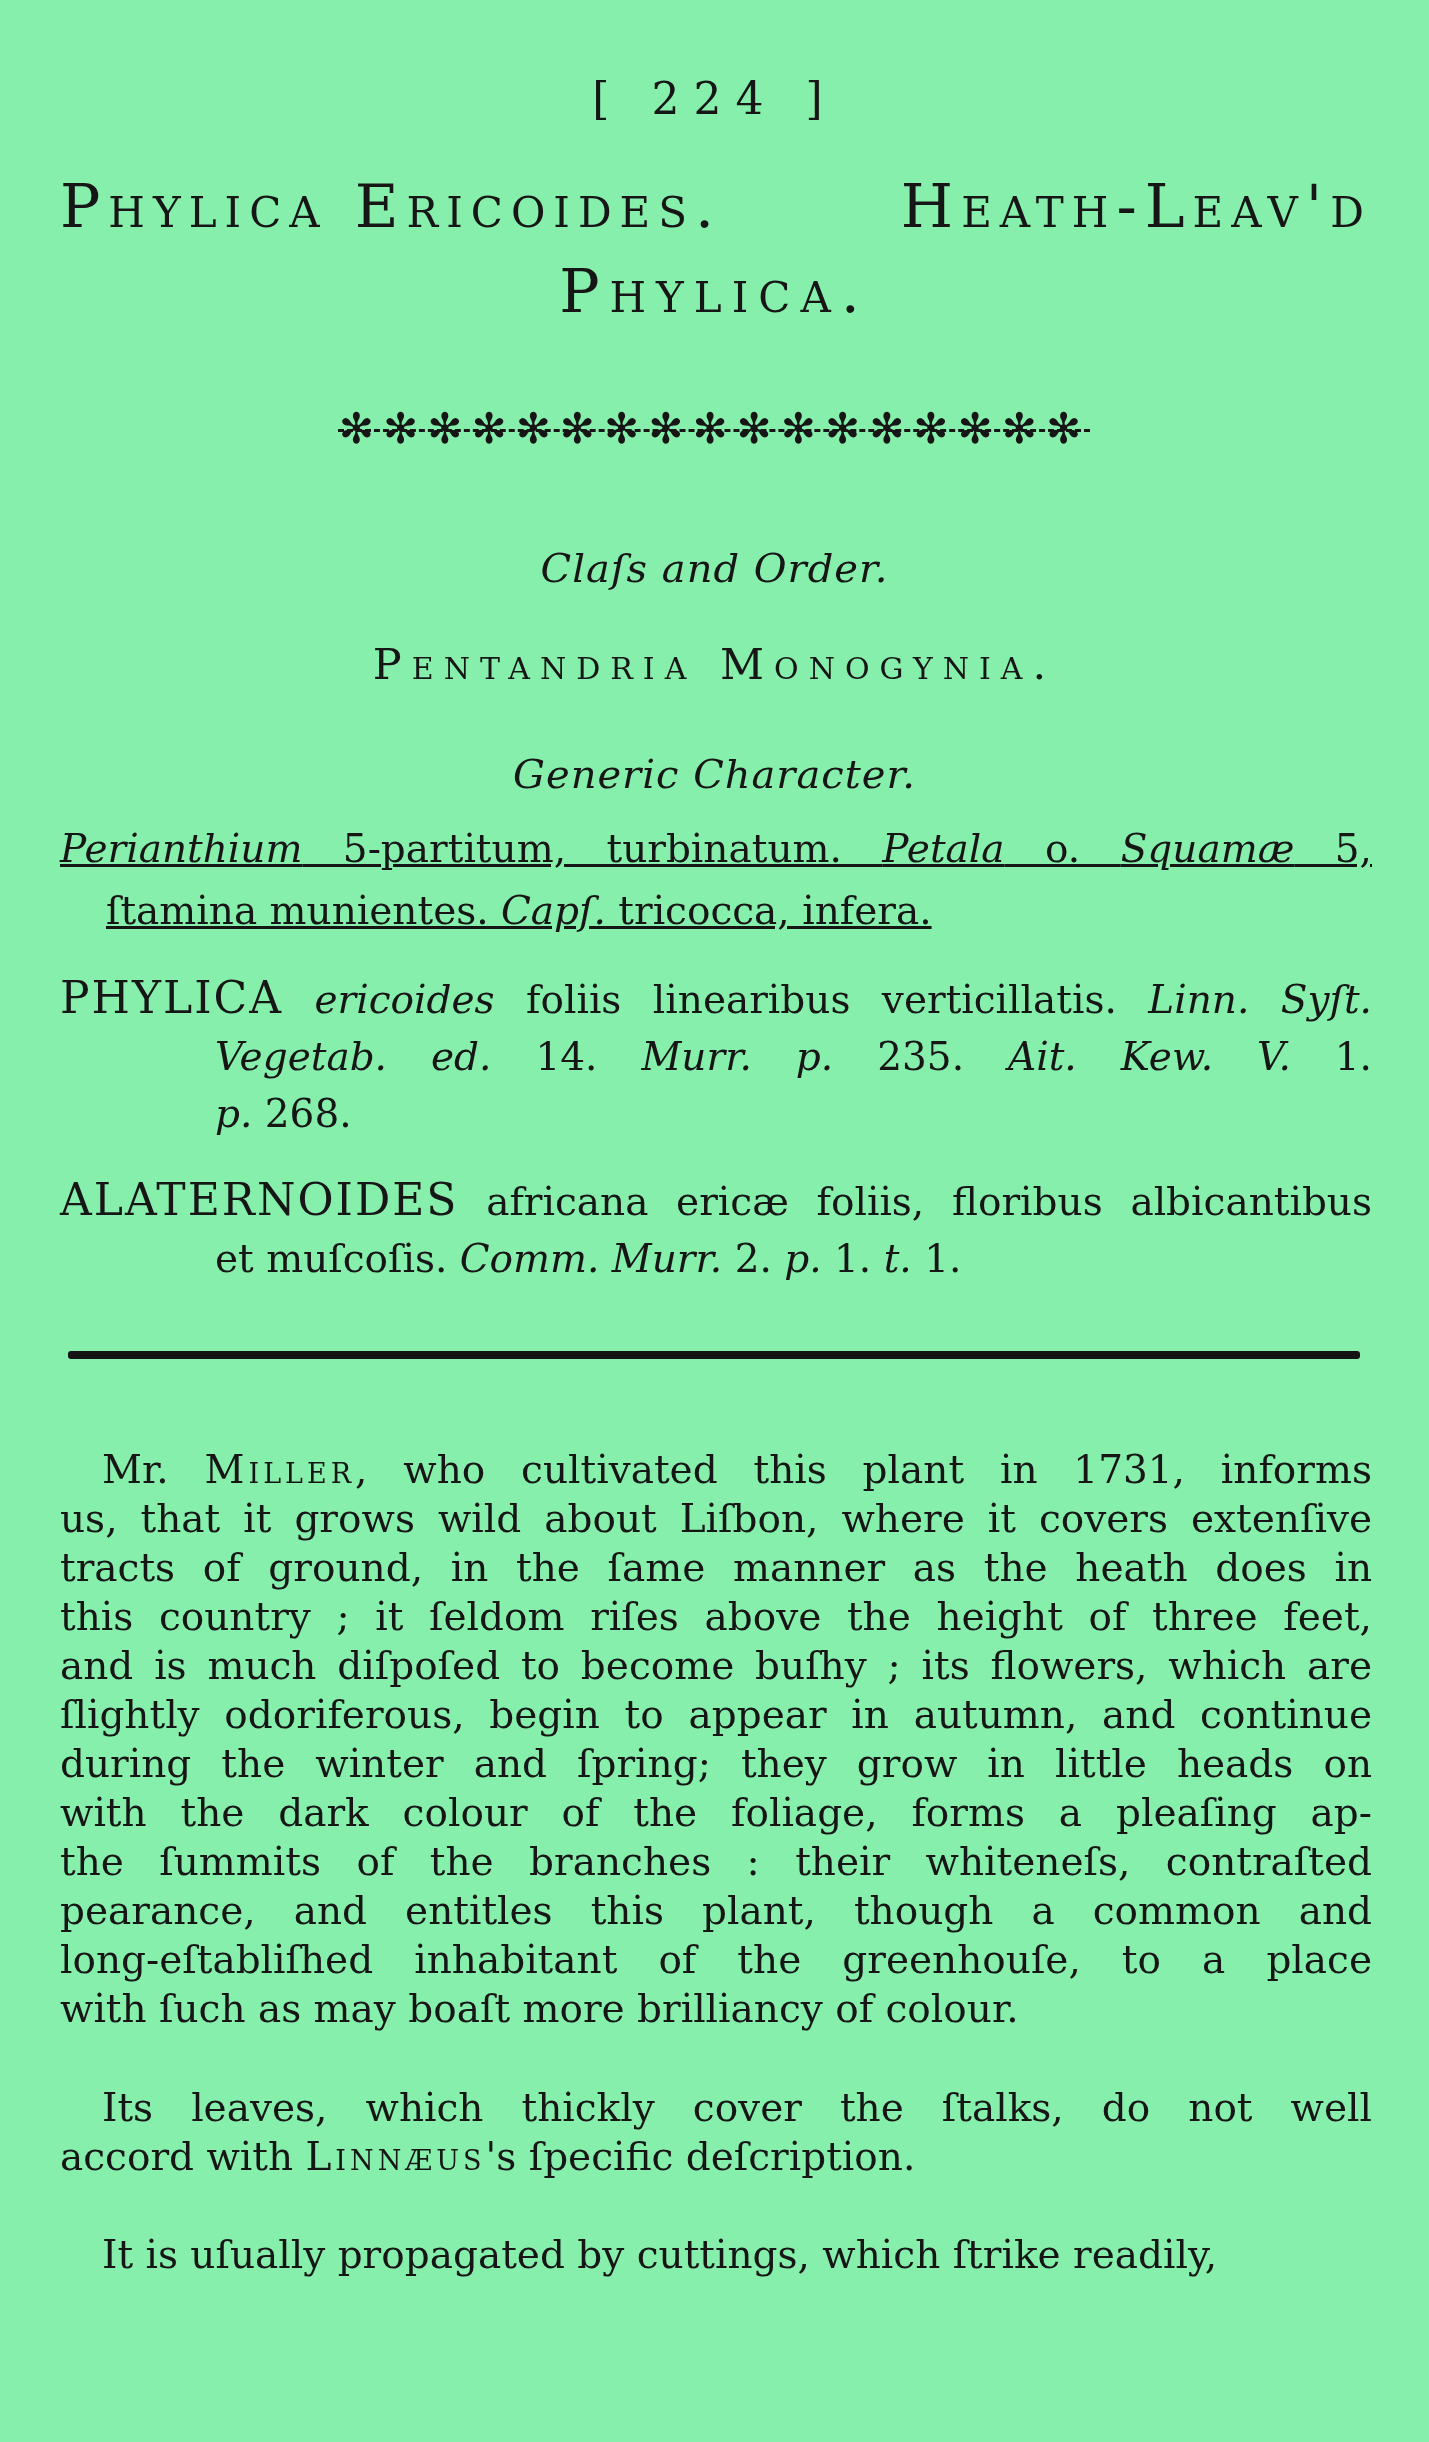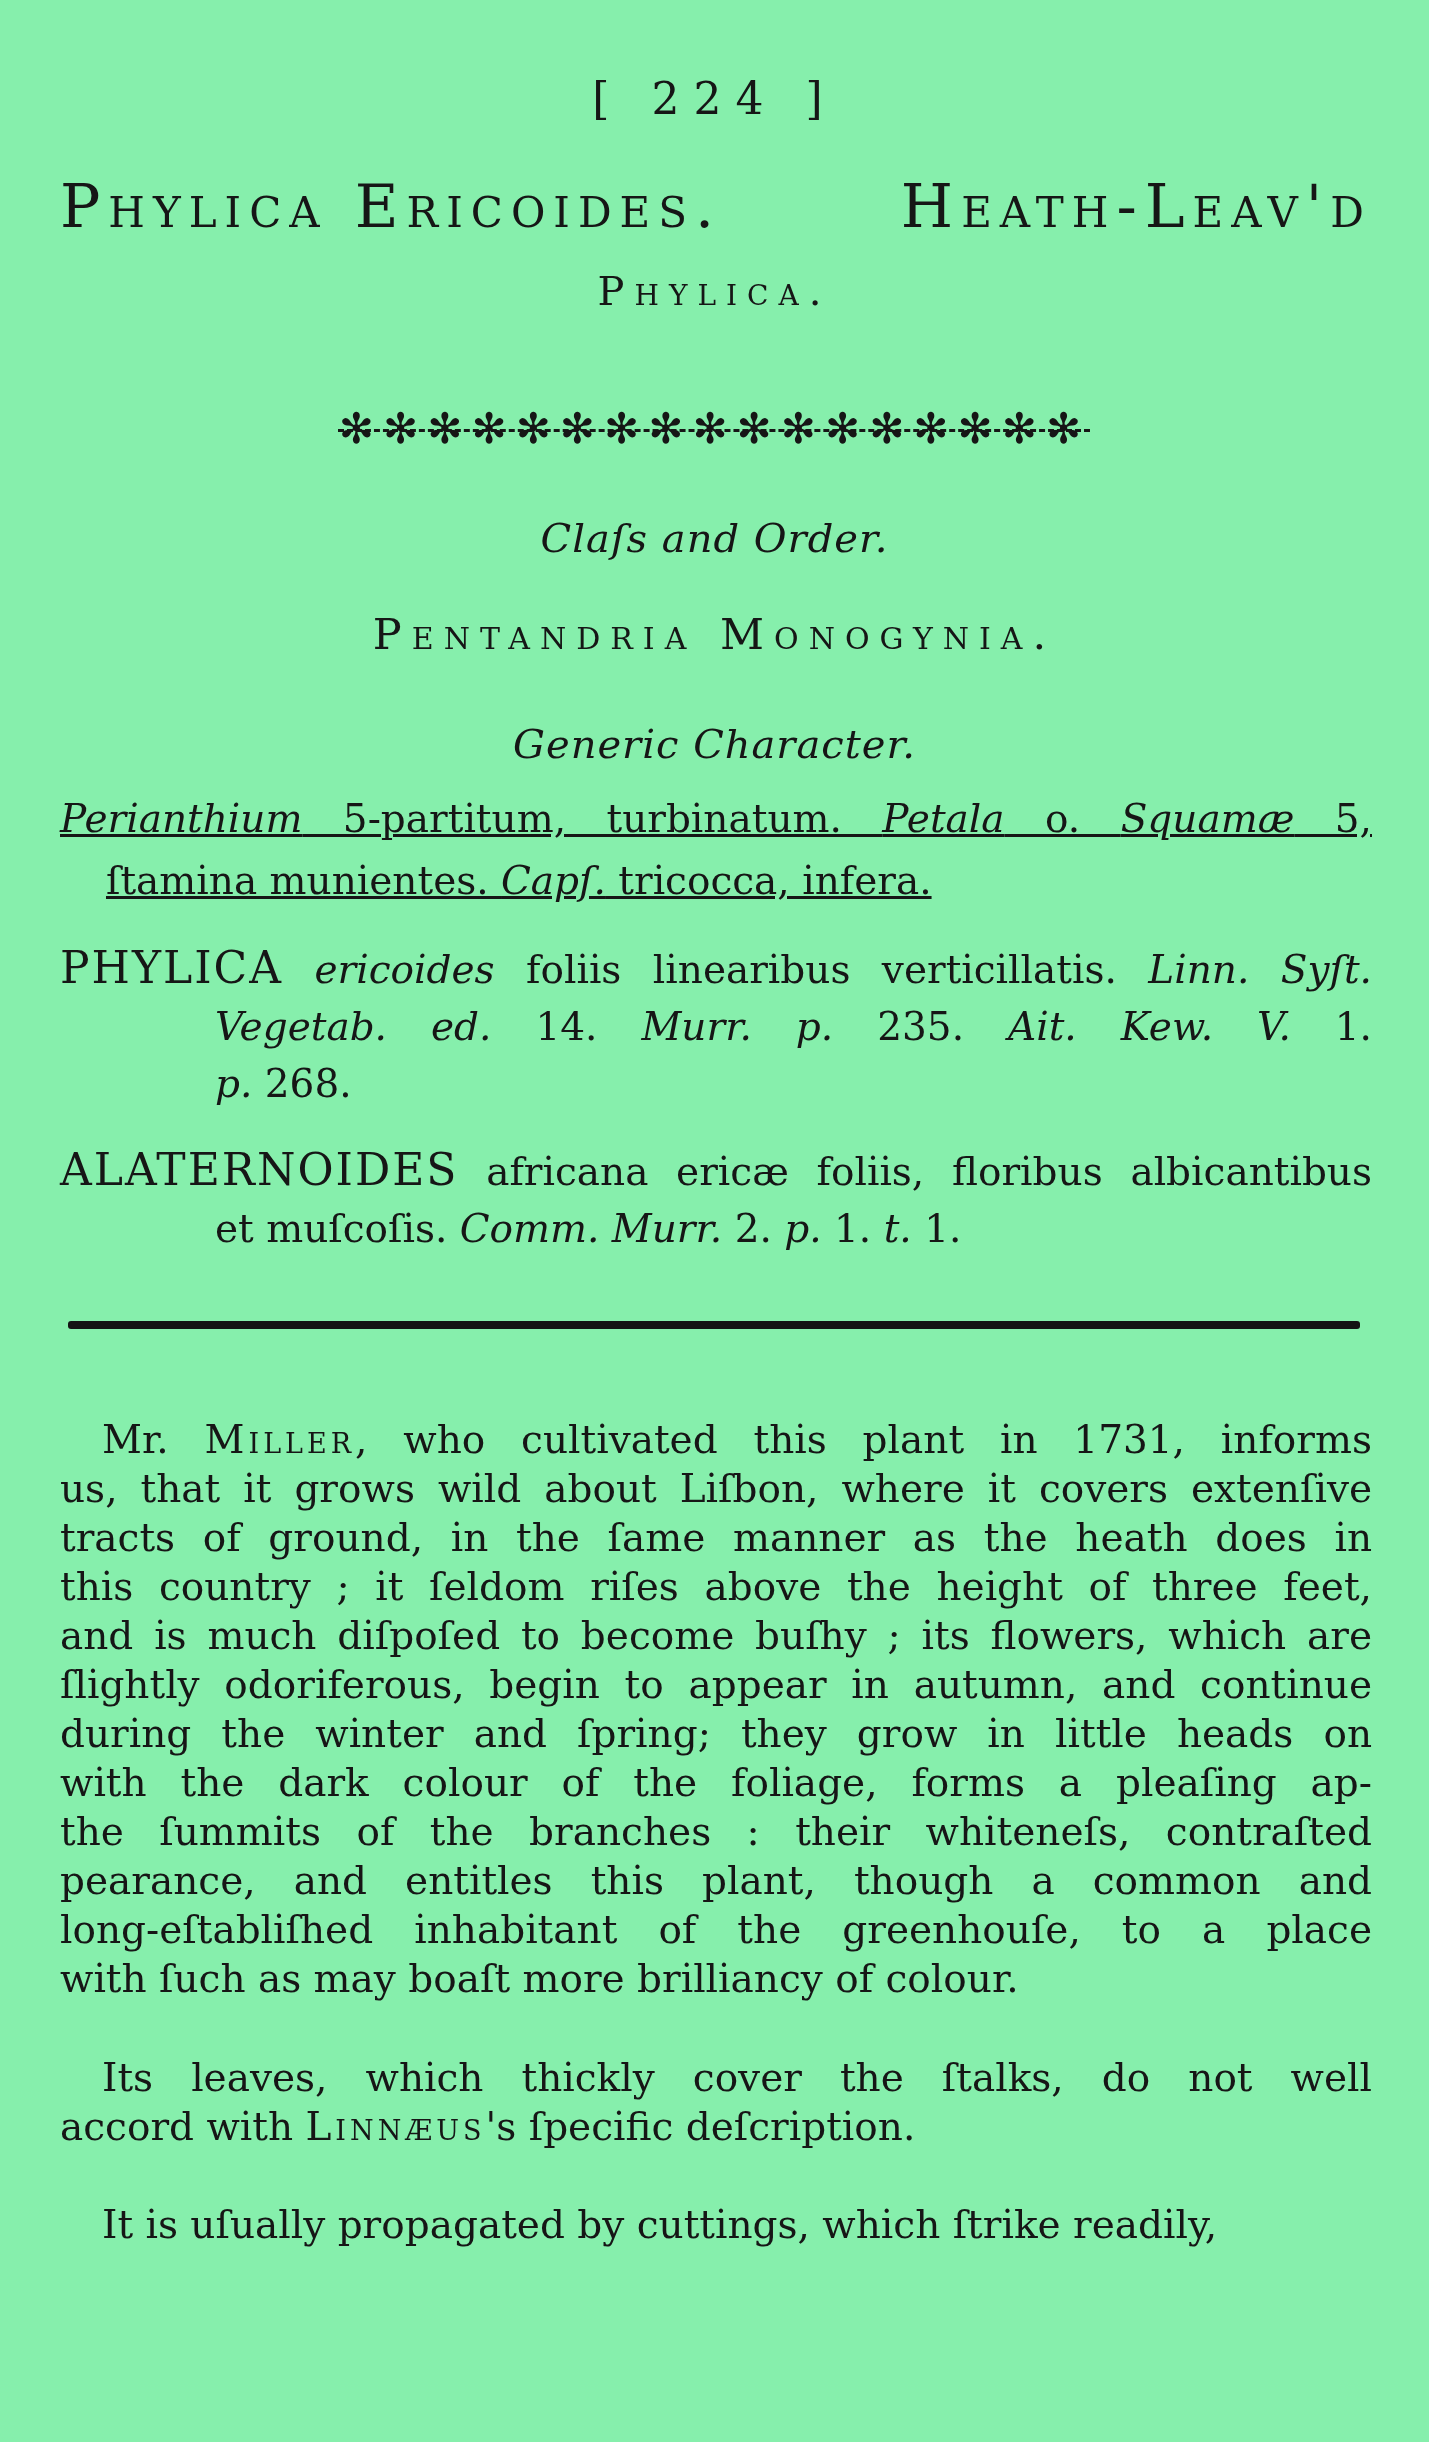--- a/index.html
+++ b/index.html
@@ -22,40 +22,40 @@
     margin:42px 57px 0 60px;
     font-variant:small-caps;
     font-size:60px; line-height:72px;
     letter-spacing:8px;
     white-space:nowrap;
   }
   .title-center {
     margin-top:13px;
     text-align:center;
     font-variant:small-caps;
-    font-size:40px; line-height:72px;
+    font-size:60px; line-height:72px;
     letter-spacing:10px;
   }
   .ornament {
     margin-top:74px;
     text-align:center;
     font-family:"DejaVu Sans","Liberation Sans",sans-serif;
     font-size:42px; line-height:56px;
     letter-spacing:9px;
     text-decoration:line-through;
     text-decoration-style:dashed;
     text-decoration-thickness:3px;
   }
   .h-it {
     text-align:center;
     font-style:italic;
     font-size:40px; line-height:52px;
     letter-spacing:1px;
   }
-  .co-head { margin-top:55px; }
+  .co-head { margin-top:85px; }
   .sc-head {
     margin-top:43px;
     text-align:center;
     font-variant:small-caps;
     font-size:43px; line-height:54px;
     letter-spacing:10px;
   }
   .gc-head { margin-top:57px; }
   .sp-head { margin-top:36px; }
   .text-col { margin-left:60px; width:1312px; }

